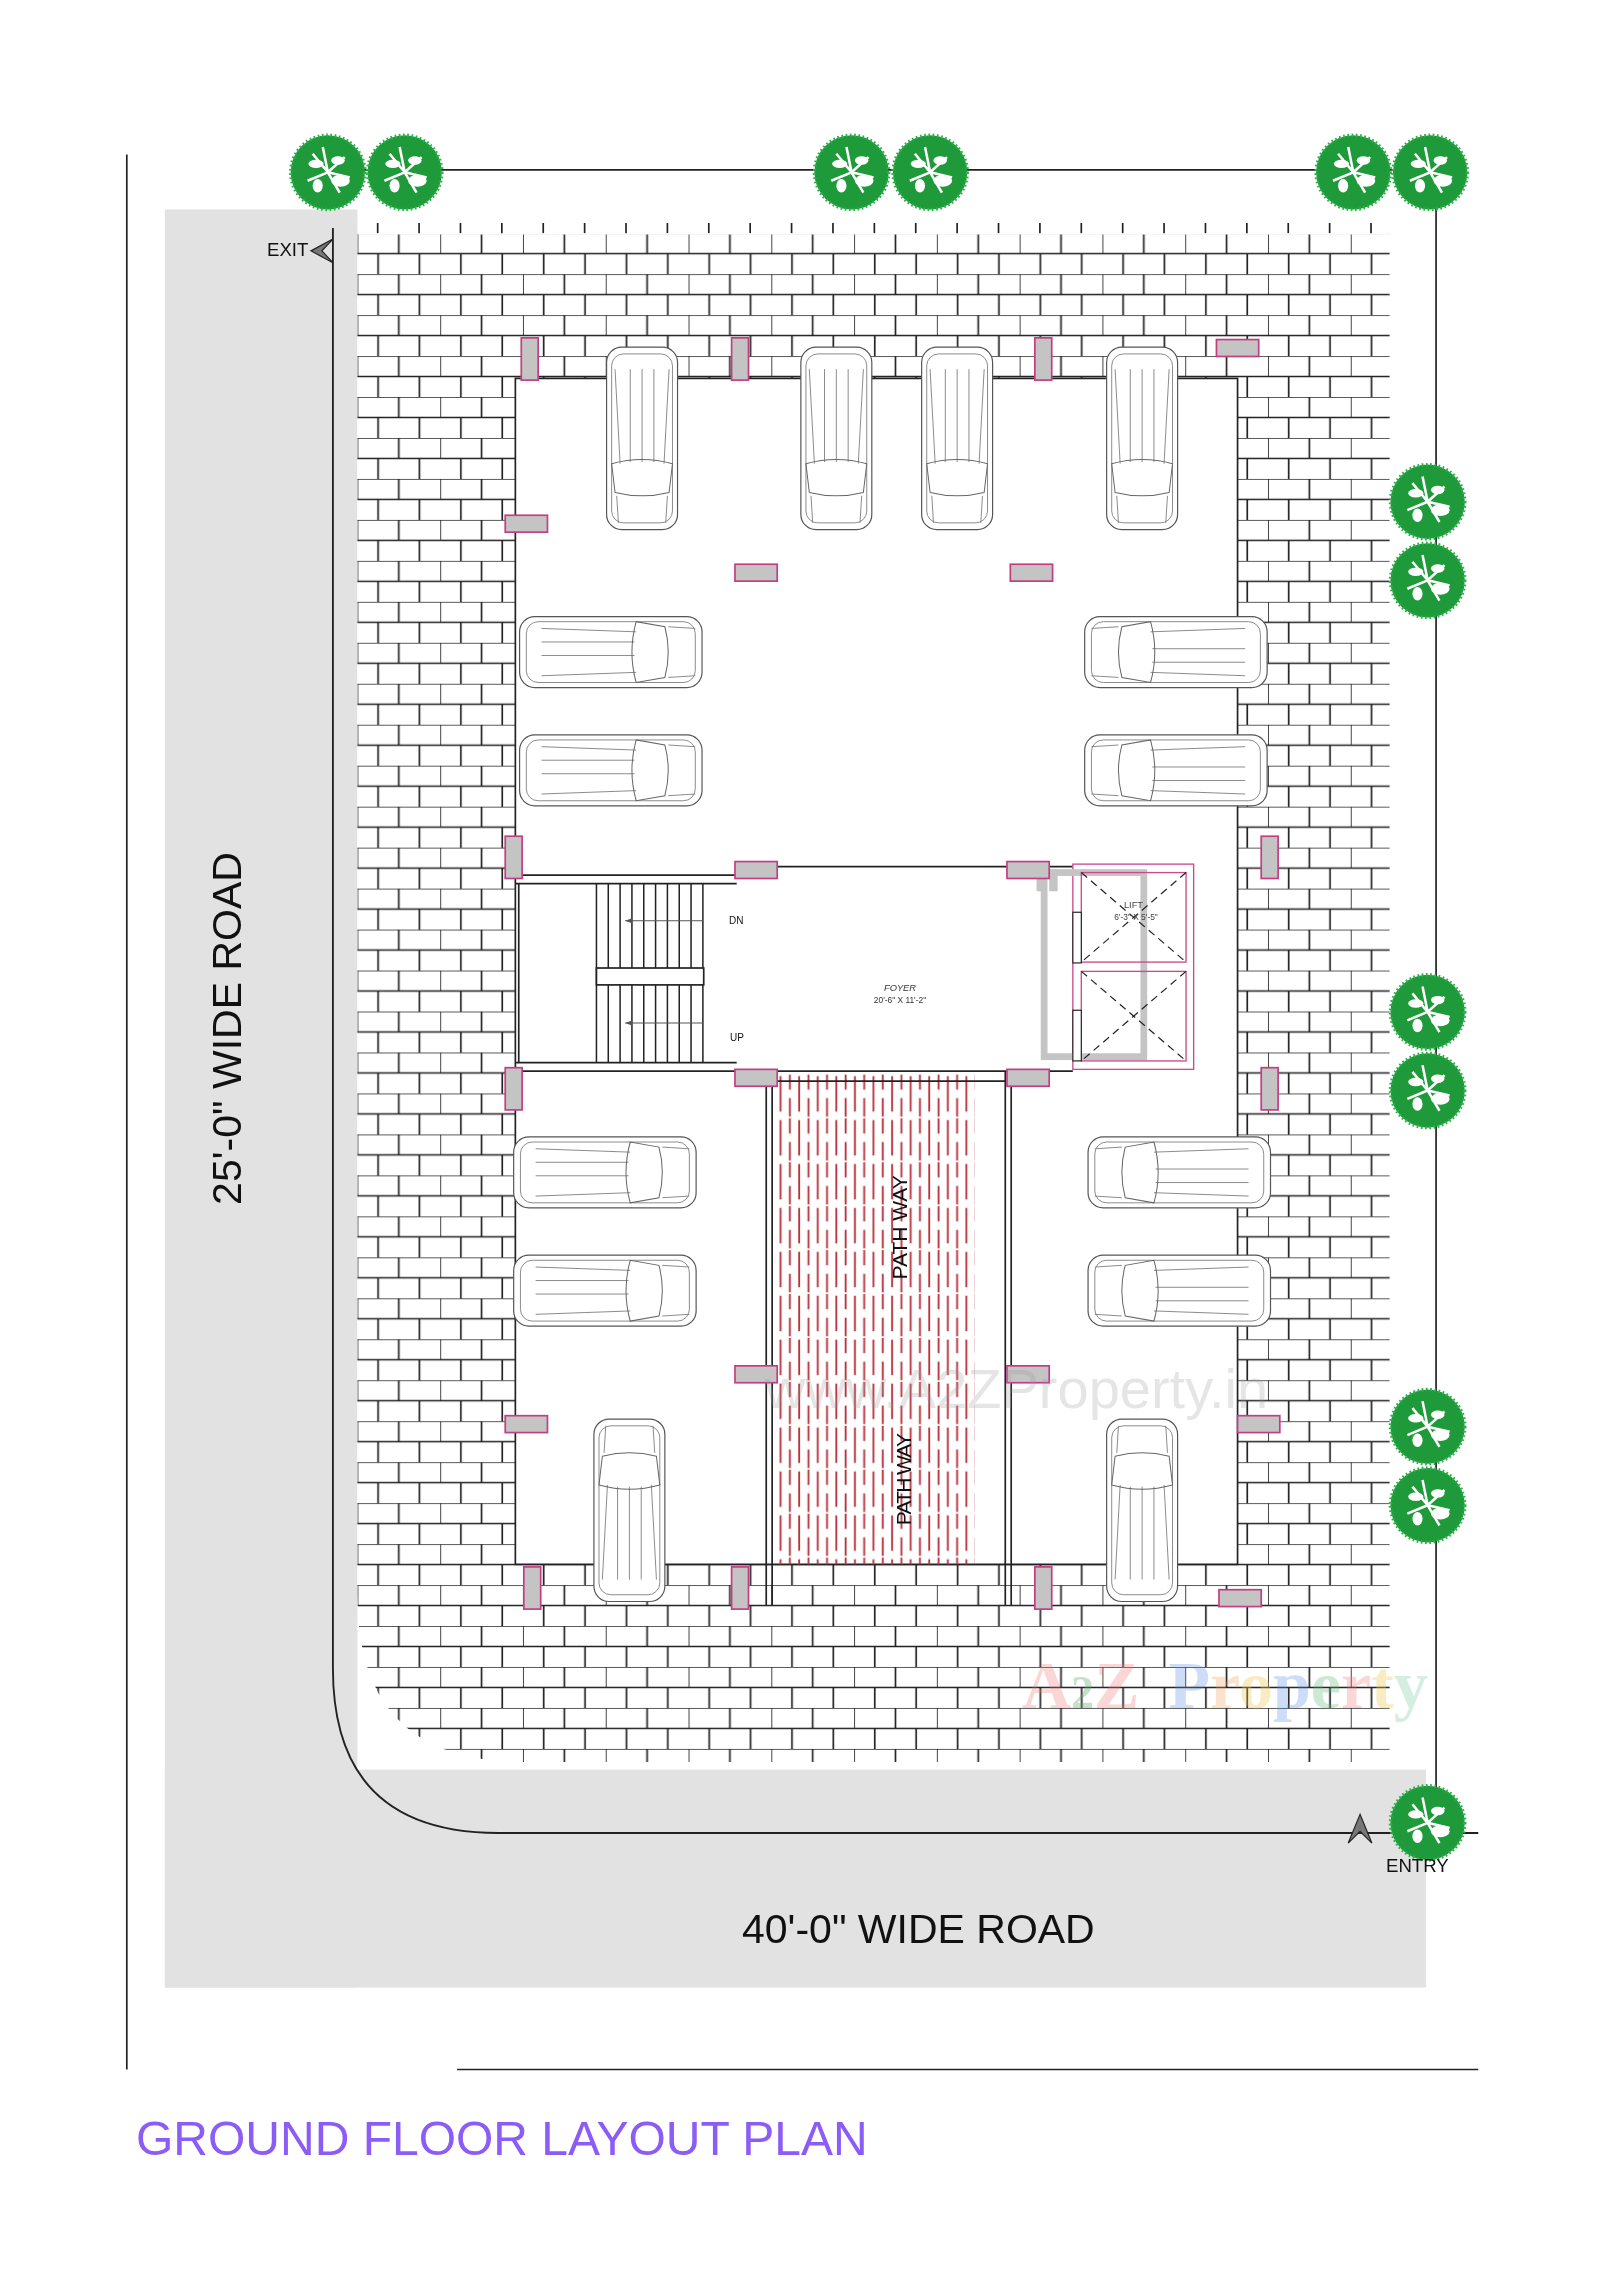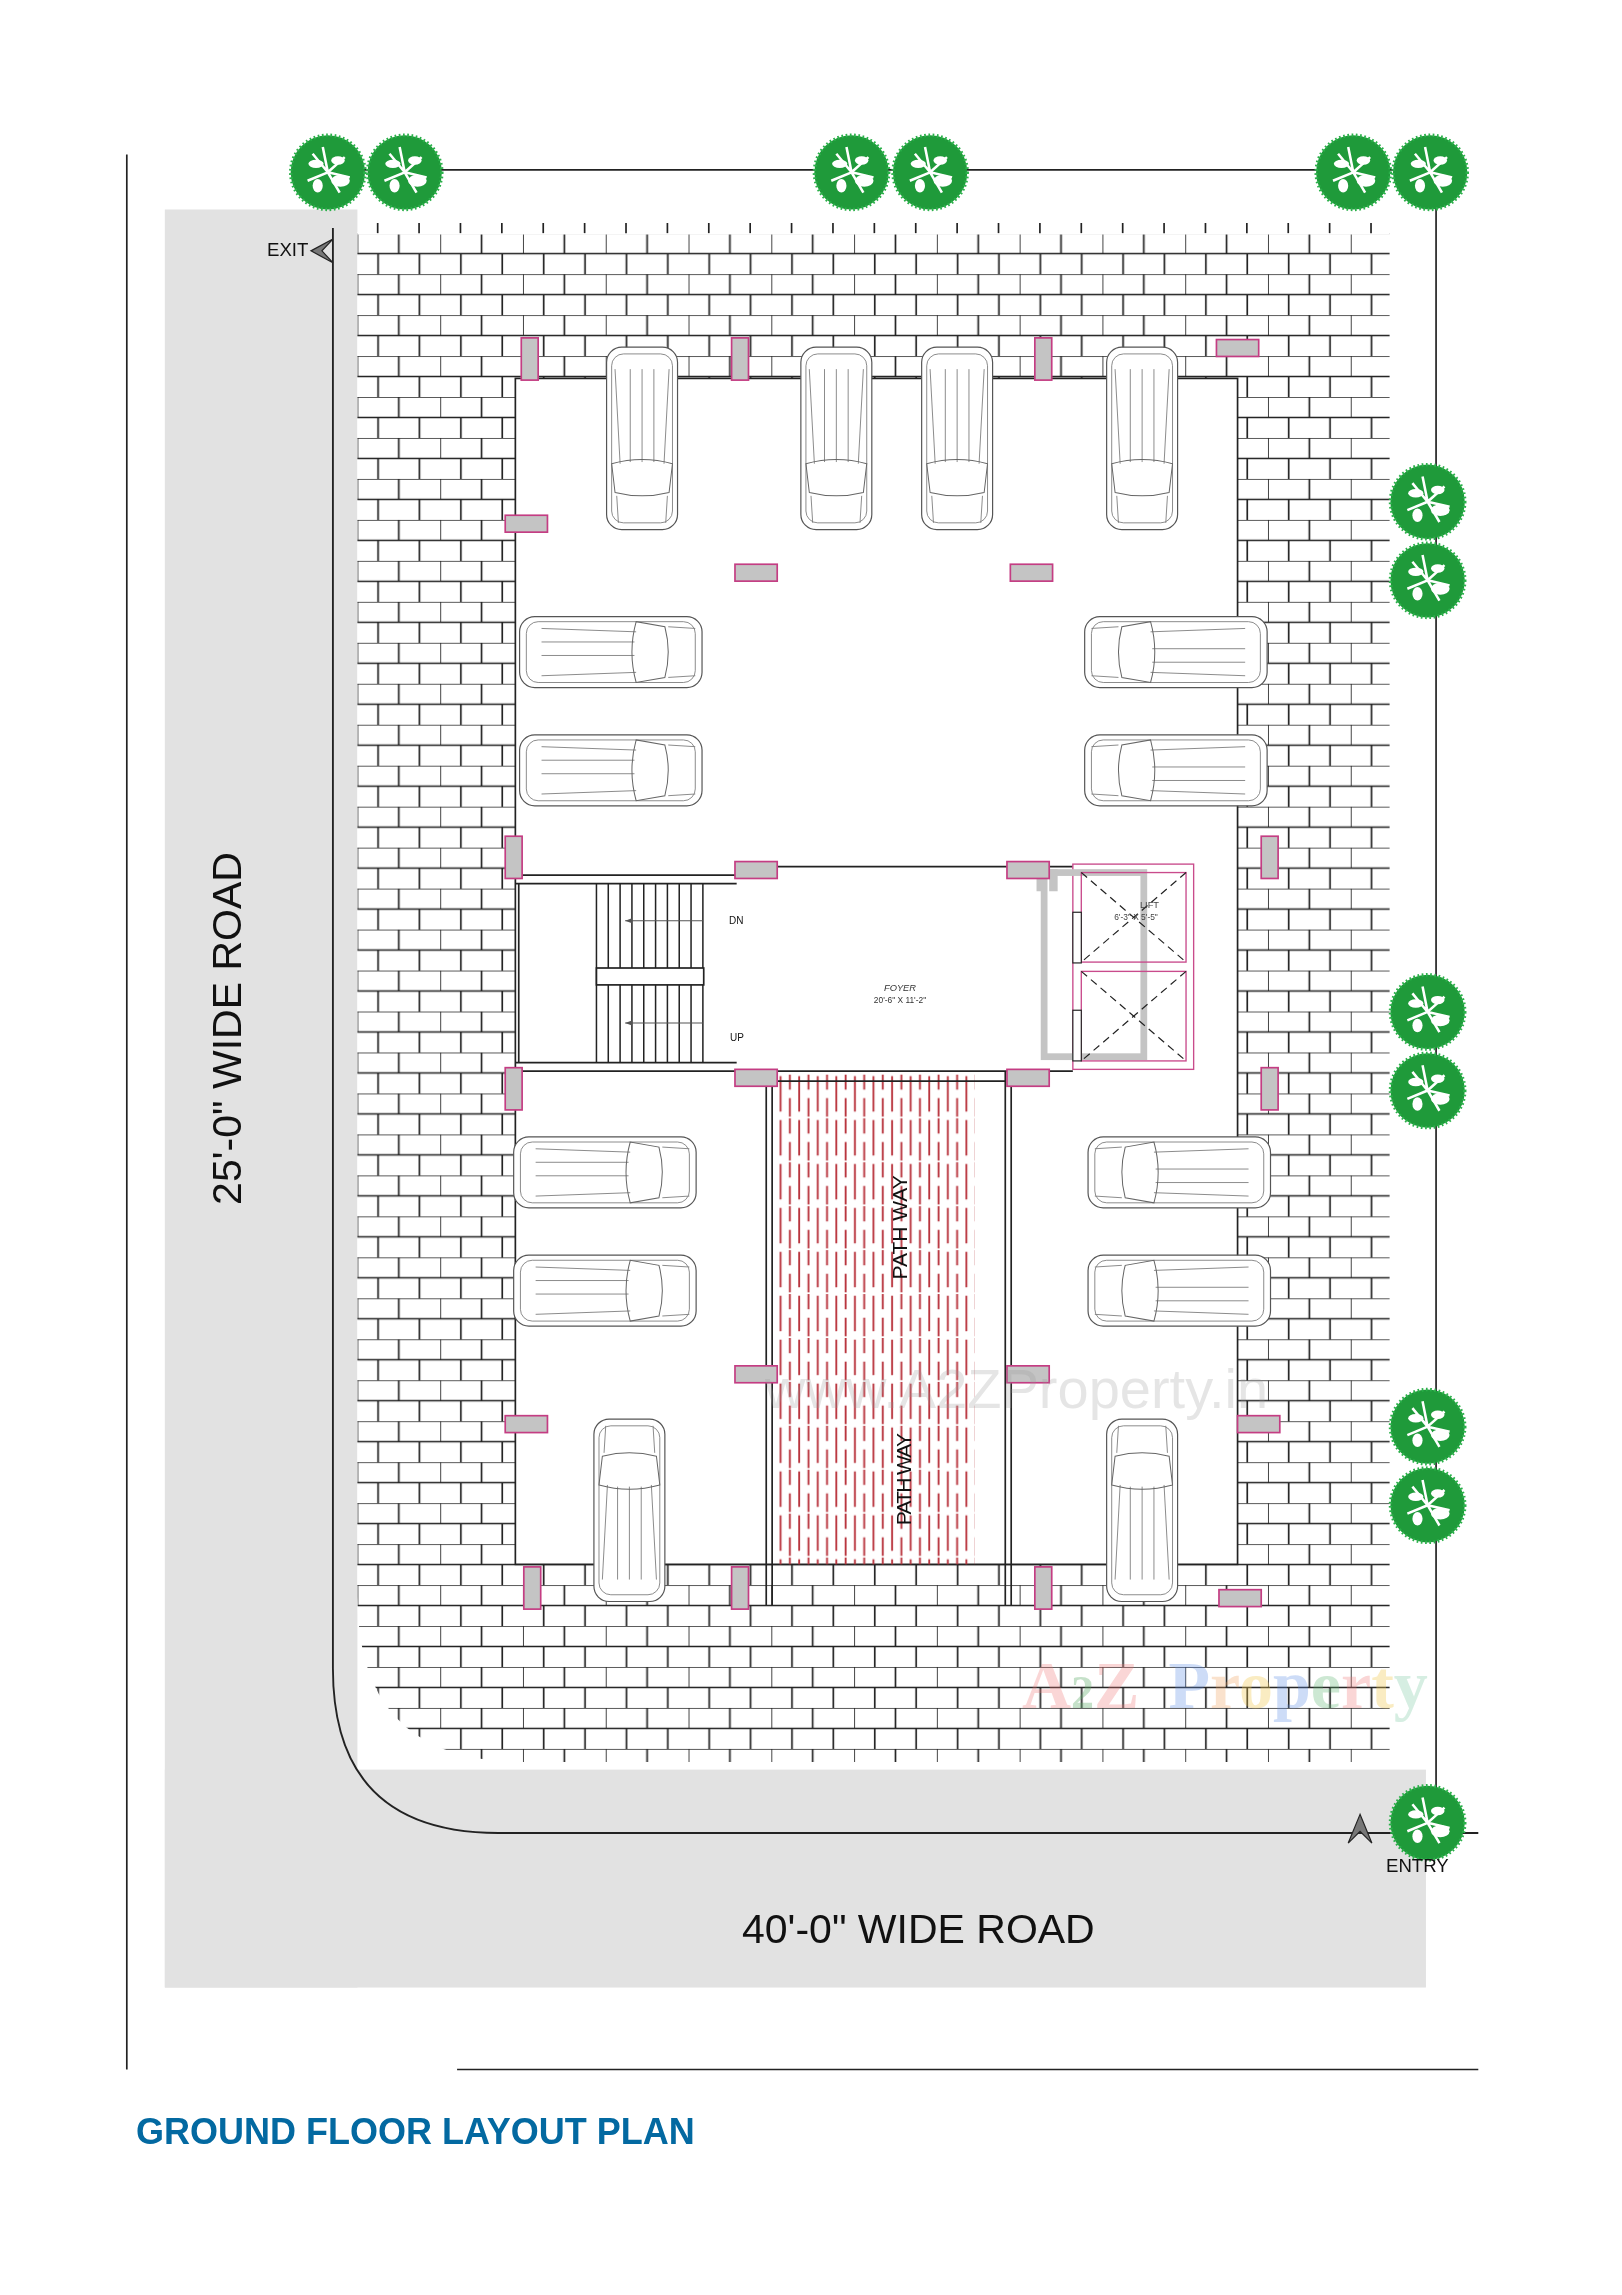--- a/index.html
+++ b/index.html
@@ -212,26 +212,26 @@
 
 <div class="label" style="left:46px;top:1005px;width:363px;text-align:center;font-size:41px;transform:rotate(-90deg);">25'-0" WIDE ROAD</div>
 <div class="label" style="left:742px;top:1906px;font-size:41px;">40'-0" WIDE ROAD</div>
 
 <div class="label" style="left:729px;top:915px;font-size:10px;">DN</div>
 <div class="label" style="left:730px;top:1032px;font-size:10px;">UP</div>
 
 <div class="label" style="left:845px;top:983px;width:110px;text-align:center;font-size:9.3px;color:#333;font-style:italic;">FOYER</div>
 <div class="label" style="left:845px;top:995px;width:110px;text-align:center;font-size:8.4px;color:#333;">20'-6" X 11'-2"</div>
 
-<div class="label" style="left:1108px;top:900px;width:51px;text-align:right;font-size:9.3px;color:#444;">LIFT</div>
+<div class="label" style="left:1108px;top:900px;width:51px;text-align:center;font-size:9.3px;color:#444;">LIFT</div>
 <div class="label" style="left:1098px;top:912px;width:76px;text-align:center;font-size:8.4px;color:#444;">6'-3" X 5'-5"</div>
 
 <div class="label" style="left:849px;top:1217px;width:101px;text-align:center;font-size:21px;transform:rotate(-90deg);">PATH WAY</div>
 <div class="label" style="left:853px;top:1468px;width:101px;text-align:center;font-size:21px;letter-spacing:-1.7px;transform:rotate(-90deg);">PATH WAY</div>
 
 <div class="label" style="left:765px;top:1356px;font-size:56px;color:rgba(150,150,150,0.25);">www.A2ZProperty.in</div>
 <div class="abs" style="left:1022px;top:1646px;font-size:68px;font-weight:bold;white-space:nowrap;font-family:Liberation Serif, serif;">
   <span style="color:rgba(240,120,120,0.3)">A</span><span style="color:rgba(90,170,100,0.35);font-size:46px;">2</span><span style="color:rgba(240,120,120,0.3)">Z</span>
   <span style="display:inline-block;width:12px"></span><span style="color:rgba(90,140,230,0.3)">P</span><span style="color:rgba(240,160,90,0.3)">r</span><span style="color:rgba(240,200,80,0.35)">o</span><span style="color:rgba(90,140,230,0.3)">p</span><span style="color:rgba(90,180,110,0.3)">e</span><span style="color:rgba(240,120,120,0.3)">r</span><span style="color:rgba(240,200,80,0.35)">t</span><span style="color:rgba(120,200,160,0.3)">y</span>
 </div>
 
-<div class="label" style="left:136px;top:2111px;font-size:36px;color:#0369a1;font-weight:bold;">GROUND FLOOR LAYOUT PLAN</div>
+<div class="label" style="left:136px;top:2111px;font-size:48px;color:#8b5cf6;">GROUND FLOOR LAYOUT PLAN</div>
 
 
 </body></html>

